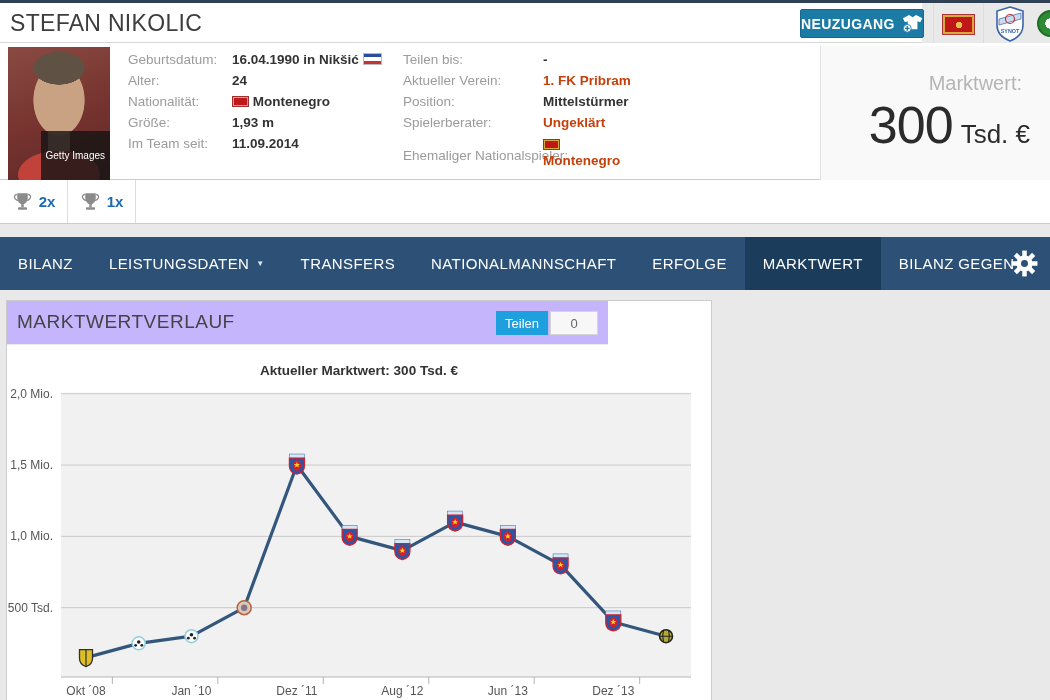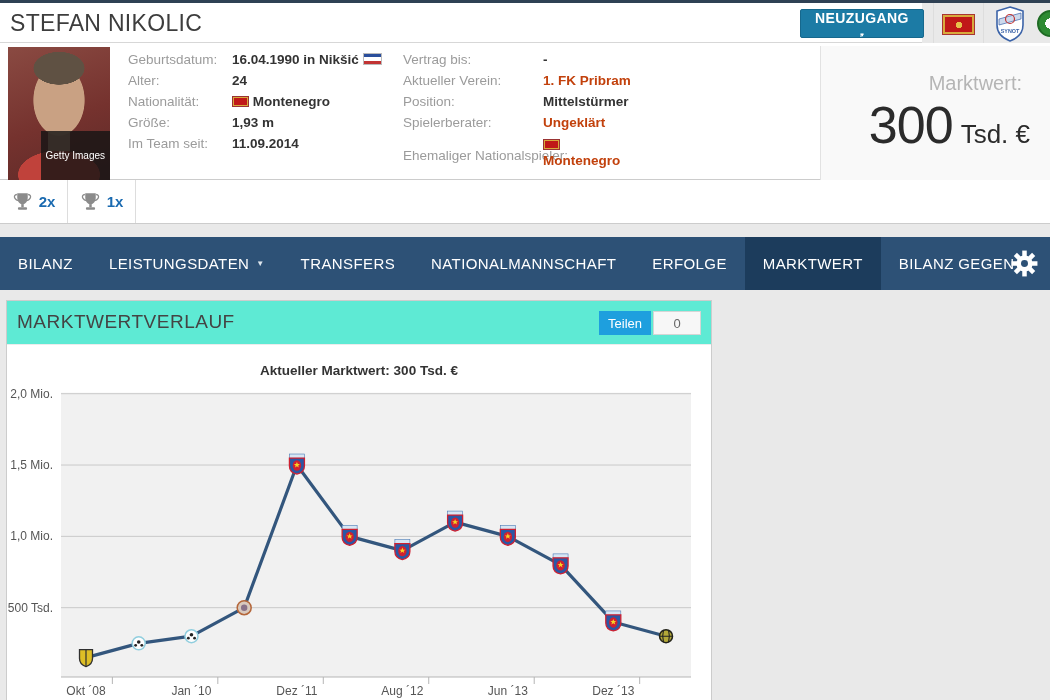--- a/index.html
+++ b/index.html
@@ -6,21 +6,21 @@
   html,body { width:1050px; height:700px; overflow:hidden; background:#e9e9e9;
               font-family:"Liberation Sans", sans-serif; }
   .abs { position:absolute; }
   
   #topstrip { left:0; top:0; width:1050px; height:3px; background:#2f4154; }
   
   #titlebar { left:0; top:3px; width:922px; height:40px; background:#fff; border-bottom:1px solid #d7d7d7; }
   #player-name { left:10px; top:7px; font-size:23px; color:#3d3d3d; letter-spacing:.3px; font-weight:400; }
   #neuzugang { left:800px; top:6px; width:124px; height:29px; background:#1c7ba5; border:1px solid #16688d;
                border-radius:2px; color:#fff; font-size:14px; font-weight:bold; letter-spacing:.4px;
-               display:flex; align-items:center; justify-content:center; gap:7px; cursor:pointer;flex-direction:column; }
+               display:flex; align-items:center; justify-content:center; gap:7px; cursor:pointer; }
   .hdr-cell { top:0; height:42px; border-left:1px solid #ddd; display:flex; align-items:center; justify-content:center; }
   #hdr-flag-cell { left:933px; width:50px; }
   #hdr-synot-cell { left:983px; width:52px; }
   #hdr-green { left:1037px; top:7px; width:27px; height:27px; border-radius:50%;
                background:radial-gradient(circle at 50% 50%, #ffffff 0 32%, #2e8b33 33%);
                border:2px solid #1f6b24; }
   .flag-me-big { width:33px; height:21px; background:#c01818; border:1px solid #a33;
                  box-shadow:inset 0 0 0 2px #d8aa3c; position:relative; }
   .flag-me-big:after { content:""; position:absolute; left:12px; top:6px; width:8px; height:8px;
                  background:radial-gradient(circle,#e7c14c 0 60%, transparent 61%); }
@@ -57,21 +57,21 @@
   
   #navbar { left:0; top:237px; width:1050px; height:53px; background:#2d5176; display:flex; align-items:stretch; }
   .nav-item { display:flex; align-items:center; padding:0 18px; color:#fff; font-size:15px;
               letter-spacing:.4px; cursor:pointer; white-space:nowrap; }
   .nav-item.active { background:#1c3c5c; }
   .nav-arrow { font-size:8px; margin-left:7px; color:#dfe7ee; }
   #gear { position:absolute; right:12px; top:13px; width:27px; height:27px; cursor:pointer; }
   
   #column { left:6px; top:300px; width:706px; height:400px; background:#fff;
             border:1px solid #ccc; border-bottom:none; }
-  #section-head { left:0; top:0; width:704px; height:44px; background:#5eead4; border-bottom:1px solid #ececec; }
+  #section-head { left:0; top:0; width:601px; height:44px; background:#c4b5fd; border-bottom:1px solid #ececec; }
   #section-title { left:10px; top:10px; font-size:19px; color:#444; letter-spacing:.5px; font-weight:400; }
   #share-btn { right:60px; top:10px; width:52px; height:24px; background:#1e9fde; color:#fff; font-size:13px;
                border:none; display:flex; align-items:center; justify-content:center; cursor:pointer; }
   #share-count { right:10px; top:10px; width:48px; height:24px; background:#f7f7f7; border:1px solid #d5d5d5;
                  color:#666; font-size:13px; display:flex; align-items:center; justify-content:center; }
   #chart-title { left:0; top:62px; width:704px; text-align:center; font-size:13.5px; font-weight:bold; color:#333; }
   #mw-chart { position:absolute; left:0; top:80px; }
 </style>
 </head>
 <body>
@@ -132,21 +132,21 @@
   <div class="abs lrow" style="left:128px;top:72px;width:300px">
     <span class="inf-label abs" style="left:0">Größe:</span>
     <span class="inf-value abs" style="left:104px">1,93 m</span>
   </div>
   <div class="abs lrow" style="left:128px;top:93px;width:300px">
     <span class="inf-label abs" style="left:0">Im Team seit:</span>
     <span class="inf-value abs" style="left:104px">11.09.2014</span>
   </div>
 
   <div class="abs lrow" style="left:403px;top:9px;width:360px">
-    <span class="inf-label abs" style="left:0">Vertrag bis:</span>
+    <span class="inf-label abs" style="left:0">Teilen bis:</span>
     <span class="inf-value abs" style="left:140px">-</span>
   </div>
   <div class="abs lrow" style="left:403px;top:30px;width:360px">
     <span class="inf-label abs" style="left:0">Aktueller Verein:</span>
     <a class="tm-link abs" style="left:140px">1. FK Pribram</a>
   </div>
   <div class="abs lrow" style="left:403px;top:51px;width:360px">
     <span class="inf-label abs" style="left:0">Position:</span>
     <span class="inf-value abs" style="left:140px">Mittelstürmer</span>
   </div>

